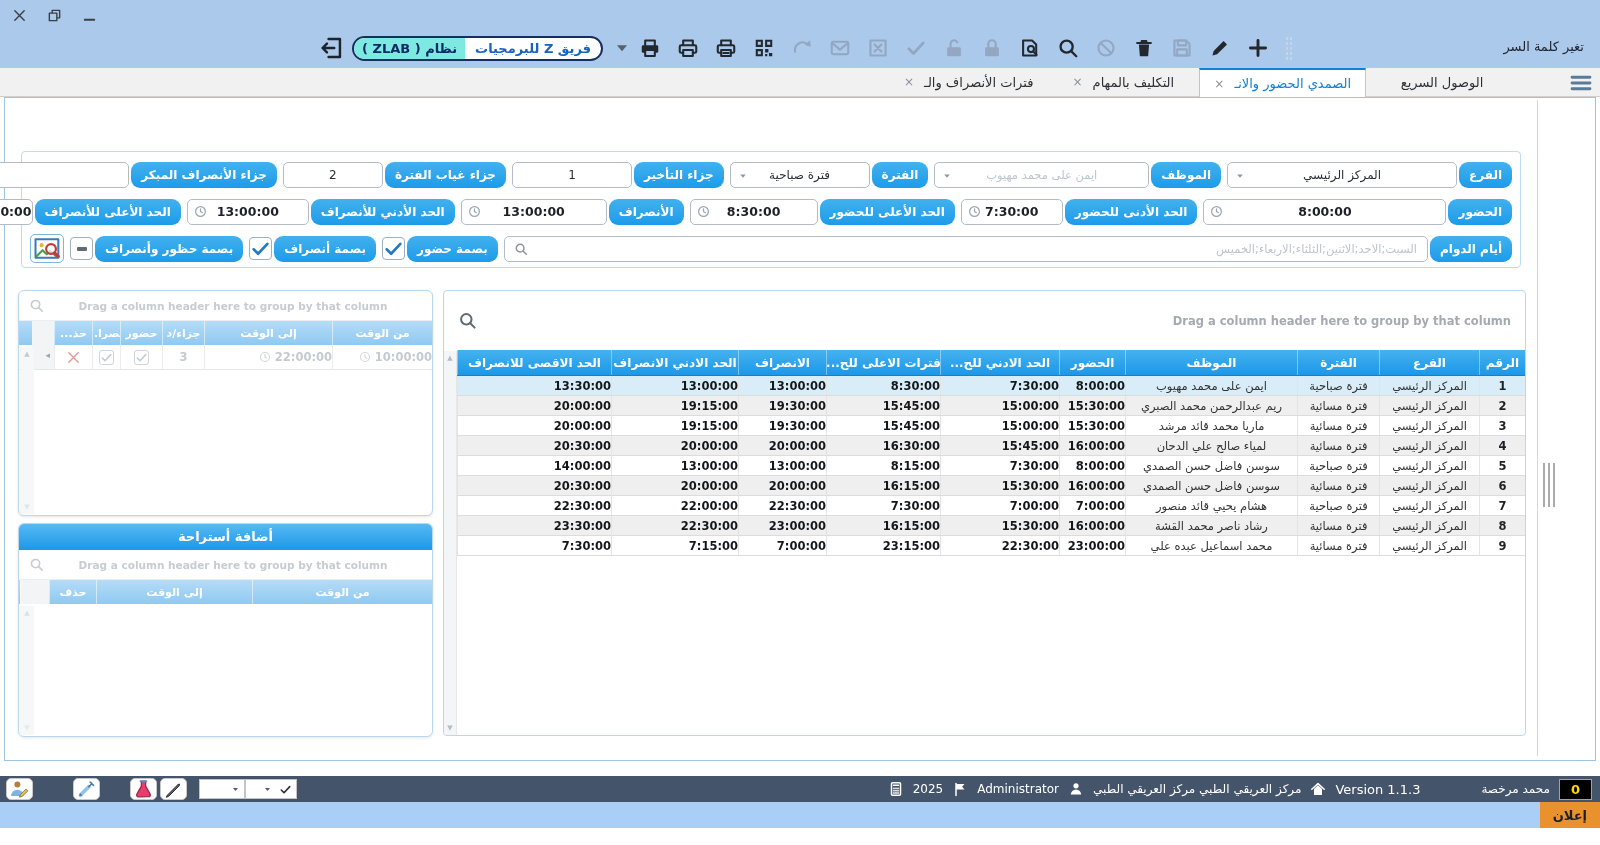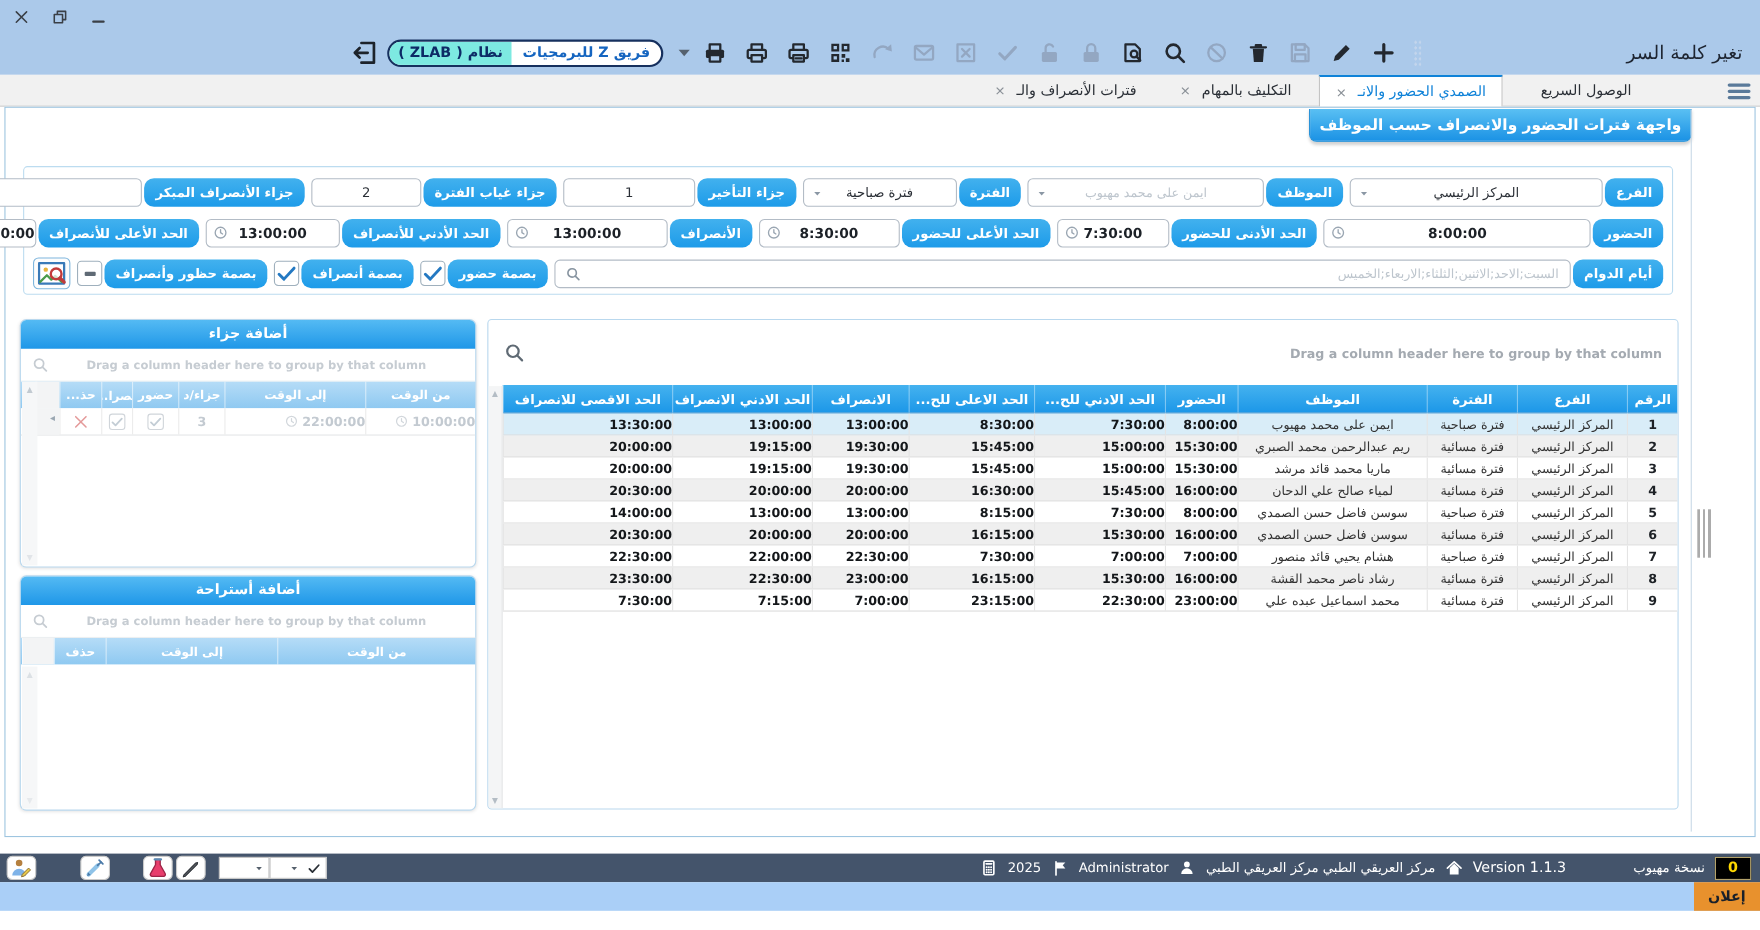--- a/index.html
+++ b/index.html
@@ -4,21 +4,21 @@
 <style>
   *{box-sizing:border-box;margin:0;padding:0}
   html,body{width:1600px;height:845px;overflow:hidden;background:#fff;
     font-family:"DejaVu Sans","Liberation Sans",sans-serif;font-size:12px;color:#222}
   body{position:relative}
 
   
   .titlebar{position:absolute;top:0;left:0;right:0;height:68px;background:#abc9ea}
   .win-controls{position:absolute;top:8px;left:12px;display:flex;gap:20px;color:#3a3f46}
   .wc{width:15px;height:15px;display:flex;align-items:center;justify-content:center;cursor:default}
-  .chg-pass{position:absolute;top:39px;right:16px;font-size:17px;color:#1d2430;direction:rtl}
+  .chg-pass{position:absolute;top:39px;right:16px;font-size:13px;color:#1d2430;direction:rtl}
   .toolbar{position:absolute;top:33px;left:316px;height:30px;display:flex;align-items:center}
   .tbi{width:38px;height:22px;display:flex;align-items:center;justify-content:center;color:#23282f}
   .tbi svg{width:17px;height:17px}
   .tbi.dim{color:#93a7c2}
   .exit-btn{width:30px;height:26px;color:#1d232b;display:flex;align-items:center;justify-content:center}
   .exit-btn svg{width:22px;height:22px}
   .brand-pill{direction:rtl;display:flex;align-items:center;height:25px;border:2px solid #16305e;
     border-radius:13px;background:#fff;overflow:hidden;margin:0 10px 0 6px}
   .brand-team{color:#1565c0;font-weight:bold;font-size:13px;padding:0 10px;white-space:nowrap}
   .brand-sys{background:#7de9e1;color:#0d2b66;font-weight:bold;font-size:13px;padding:0 8px;height:100%;
@@ -331,21 +331,20 @@
         <span class="tclose">×</span>
       </div>
       <div class="tab">
         <span>فترات الأنصراف والـ</span>
         <span class="tclose">×</span>
       </div>
     </span>
 </div>
 
 <div class="content">
-  <div class="banner">واجهة  فترات الحضور والانصراف حسب الموظف</div>
   <div class="vsep"></div>
   <div class="grip"></div>
 
   <div class="formbox">
     <div class="frow">
       <div class="fg">
           <span class="pill">الفرع</span>
         <span class="inp sel w-sel1">
             <span>المركز الرئيسي</span>
             <span class="car"><svg viewBox="0 0 16 16" fill="none" stroke="currentColor" stroke-width="1.5" stroke-linecap="round" stroke-linejoin="round" style="width:100%;height:100%">
@@ -483,21 +482,20 @@
             <circle cx="4.8" cy="6" r="1.2" fill="#e8b33c" stroke="none"></circle>
             <path d="M1.8 12.6l3.6-3.6 2.4 2.4 2-2 3.6 3.2" stroke="#4a9b4a" stroke-width="1.2"></path>
             <circle cx="10.4" cy="8.3" r="2.9" stroke="#c23b3b" stroke-width="1.3" fill="rgba(255,255,255,.75)"></circle>
             <path d="M12.5 10.5l2.2 2.2" stroke="#c23b3b" stroke-width="1.8"></path>
           </svg>
         </span>
     </div>
   </div>
 
   <div class="panel" style="top:192px;height:226px">
-    <div class="panel-h">أضافة جزاء</div>
     <div class="pstrip">
       <span class="mag"><svg viewBox="0 0 16 16" fill="none" stroke="currentColor" stroke-width="1.5" stroke-linecap="round" stroke-linejoin="round" style="width:100%;height:100%">
             <circle cx="7" cy="7" r="4.4" stroke-width="1.7"></circle>
             <path d="M10.3 10.3L14 14" stroke-width="1.7"></path>
           </svg></span>
       <span class="hint">Drag a column header here to group by that column</span>
     </div>
     <div class="pcols">
         <div class="ph p0">من الوقت</div>
         <div class="ph p1">إلى الوقت</div>
@@ -586,21 +584,21 @@
         <span>▼</span>
       </div>
     <div class="gtable">
       <div class="ghead">
           <div class="gh c0">الرقم</div>
           <div class="gh c1">الفرع</div>
           <div class="gh c2">الفترة</div>
           <div class="gh c3">الموظف</div>
           <div class="gh c4">الحضور</div>
           <div class="gh c5">الحد الادني للح...</div>
-          <div class="gh c6">الحد الاعلى للح...</div>
+          <div class="gh c6">فترات الاعلى للح...</div>
           <div class="gh c7">الانصراف</div>
           <div class="gh c8">الحد الادني الانصراف</div>
           <div class="gh c9">الحد الاقصى  للانصراف</div>
         </div>
       <div>
           <div class="grow sel">
             <div class="gc c0 tid">1</div>
             <div class="gc c1 ttxt">المركز الرئيسي</div>
             <div class="gc c2 ttxt">فترة صباحية</div>
             <div class="gc c3 ttxt">ايمن على محمد  مهيوب</div>
@@ -707,21 +705,21 @@
             <div class="gc c8 tnum">7:15:00</div>
             <div class="gc c9 tnum">7:30:00</div>
           </div>
         </div>
     </div>
   </div>
 </div>
 
 <div class="statusbar">
   <span class="lic-box">0</span>
-  <span>نسخة مهيوب</span>
+  <span>محمد مرخصة</span>
   <span class="sb-version">Version 1.1.3</span>
   <span class="sb-ico"><svg viewBox="0 0 16 16" fill="none" stroke="currentColor" stroke-width="1.5" stroke-linecap="round" stroke-linejoin="round" style="width:100%;height:100%">
         <path d="M1.8 8.3L8 2.6l6.2 5.7"></path>
         <path fill="currentColor" stroke="none" d="M4 8l4-3.7L12 8v6H4z"></path>
       </svg></span>
   <span>مركز العريقي الطبي  مركز العريقي الطبي</span>
   <span class="sb-ico"><svg viewBox="0 0 16 16" fill="none" stroke="currentColor" stroke-width="1.5" stroke-linecap="round" stroke-linejoin="round" style="width:100%;height:100%">
         <circle cx="8" cy="4.8" r="2.6" fill="currentColor" stroke="none"></circle>
         <path fill="currentColor" stroke="none" d="M2.8 13.6a5.2 5.2 0 0 1 10.4 0z"></path>
       </svg></span>

